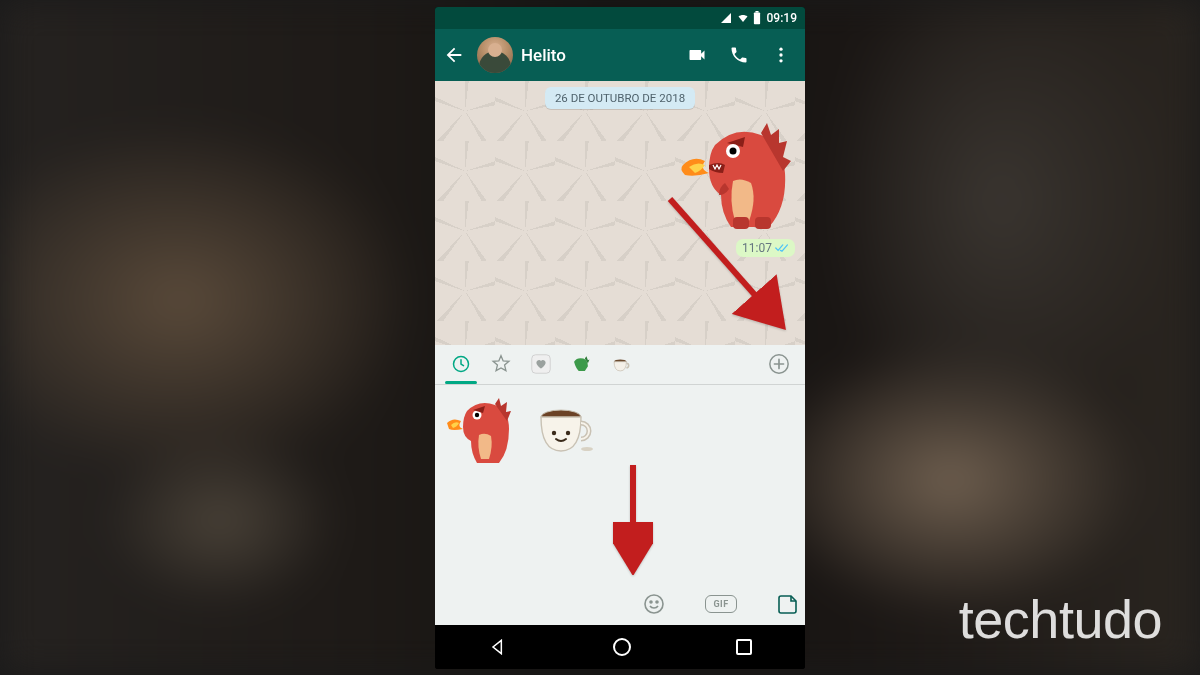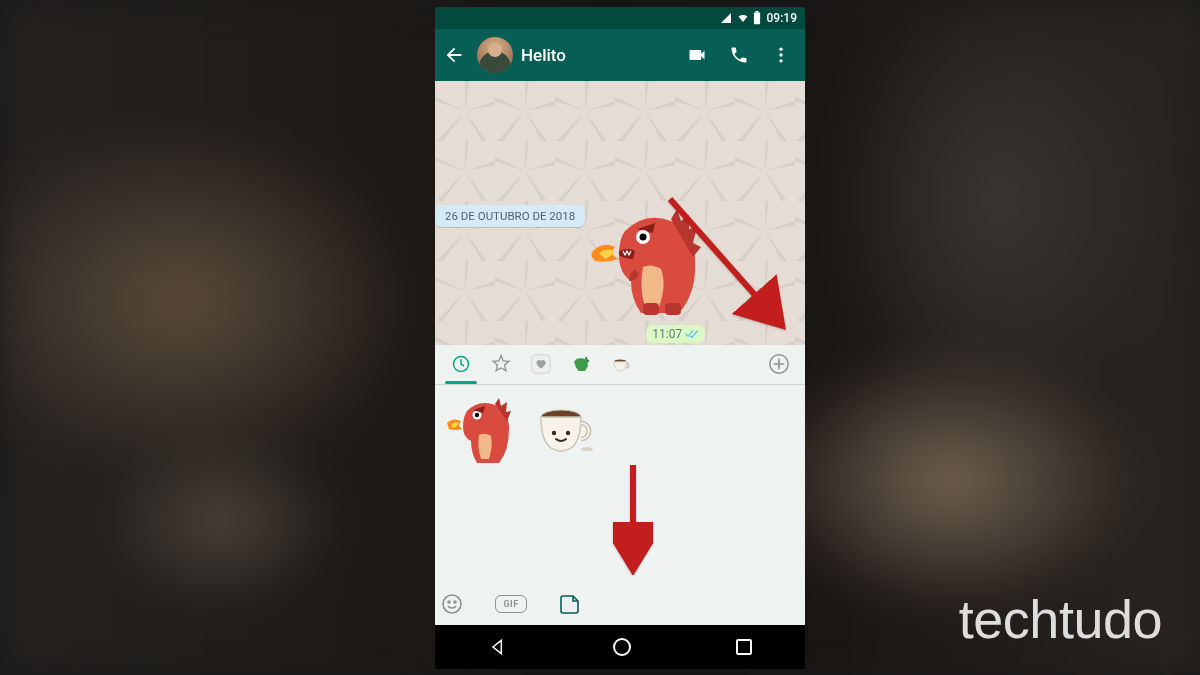--- a/index.html
+++ b/index.html
@@ -100,21 +100,21 @@
   }
   .contact-name { font-size: 17px; font-weight: 500; flex:1; }
   .header-icons { display:flex; gap:22px; align-items:center; padding-right:6px;}
   .header-icons svg { fill:#fff; width:20px; height:20px; }
   
   .chat-bg {
     flex: 1;
     background: #e5ddd5;
     position: relative;
     display:flex;
-    flex-direction:row;
+    flex-direction:column;
     align-items:center;
   }
   .chat-pattern {
     position:absolute; inset:0;
     opacity:0.06;
     background-image:
       repeating-conic-gradient(#000 0% 2%, transparent 2% 20%);
     background-size: 60px 60px;
   }
   .date-chip {
@@ -222,22 +222,22 @@
     flex-wrap:wrap;
     align-content:flex-start;
     padding:10px 8px;
     gap:14px;
   }
   .sticker-item { width:72px;height:72px; }
   .panel-footer {
     height:42px;
     display:flex;
     align-items:center;
-    justify-content:flex-start;
-    gap:26px;
+    justify-content:flex-end;
+    gap:34px;
   }
   .panel-footer .ft-btn {
     display:flex;align-items:center;justify-content:center;
     width:34px;height:34px;
   }
   .panel-footer svg { fill:none; stroke:#8a9490; stroke-width:1.6; width:24px;height:24px; }
   .panel-footer .ft-btn.gif {
     border:1.5px solid #8a9490;
     border-radius:6px;
     width:32px;height:18px;

